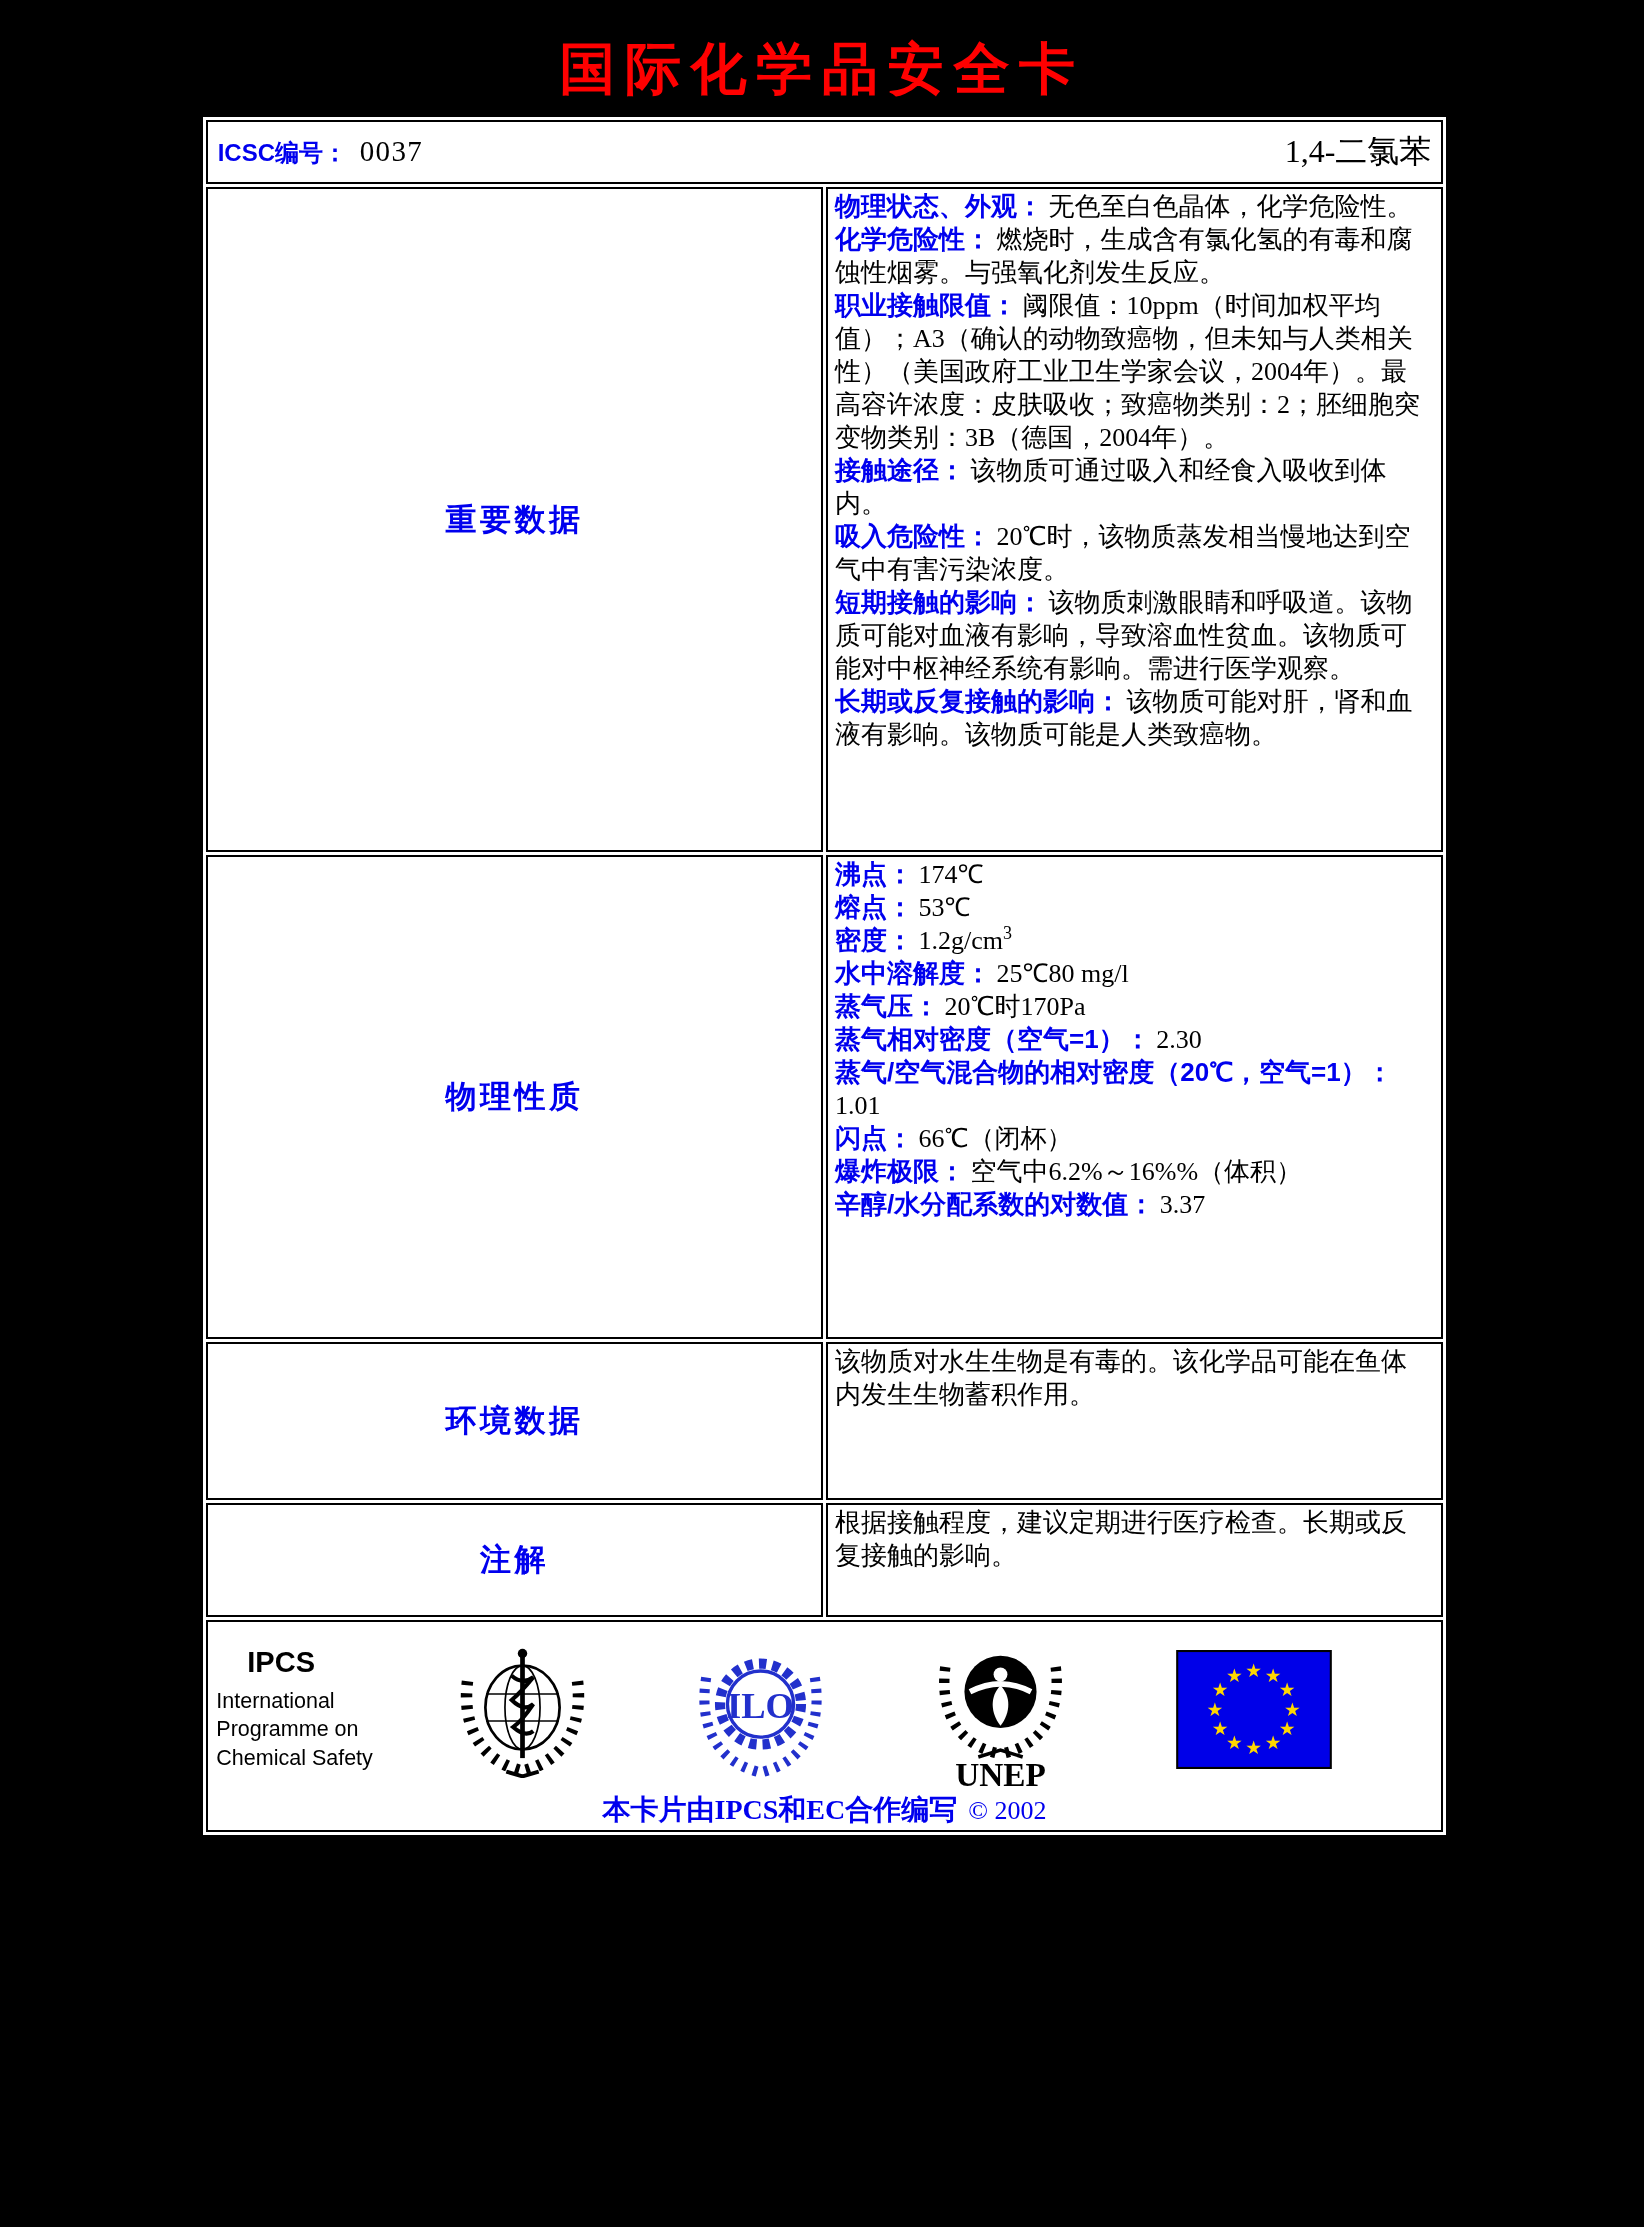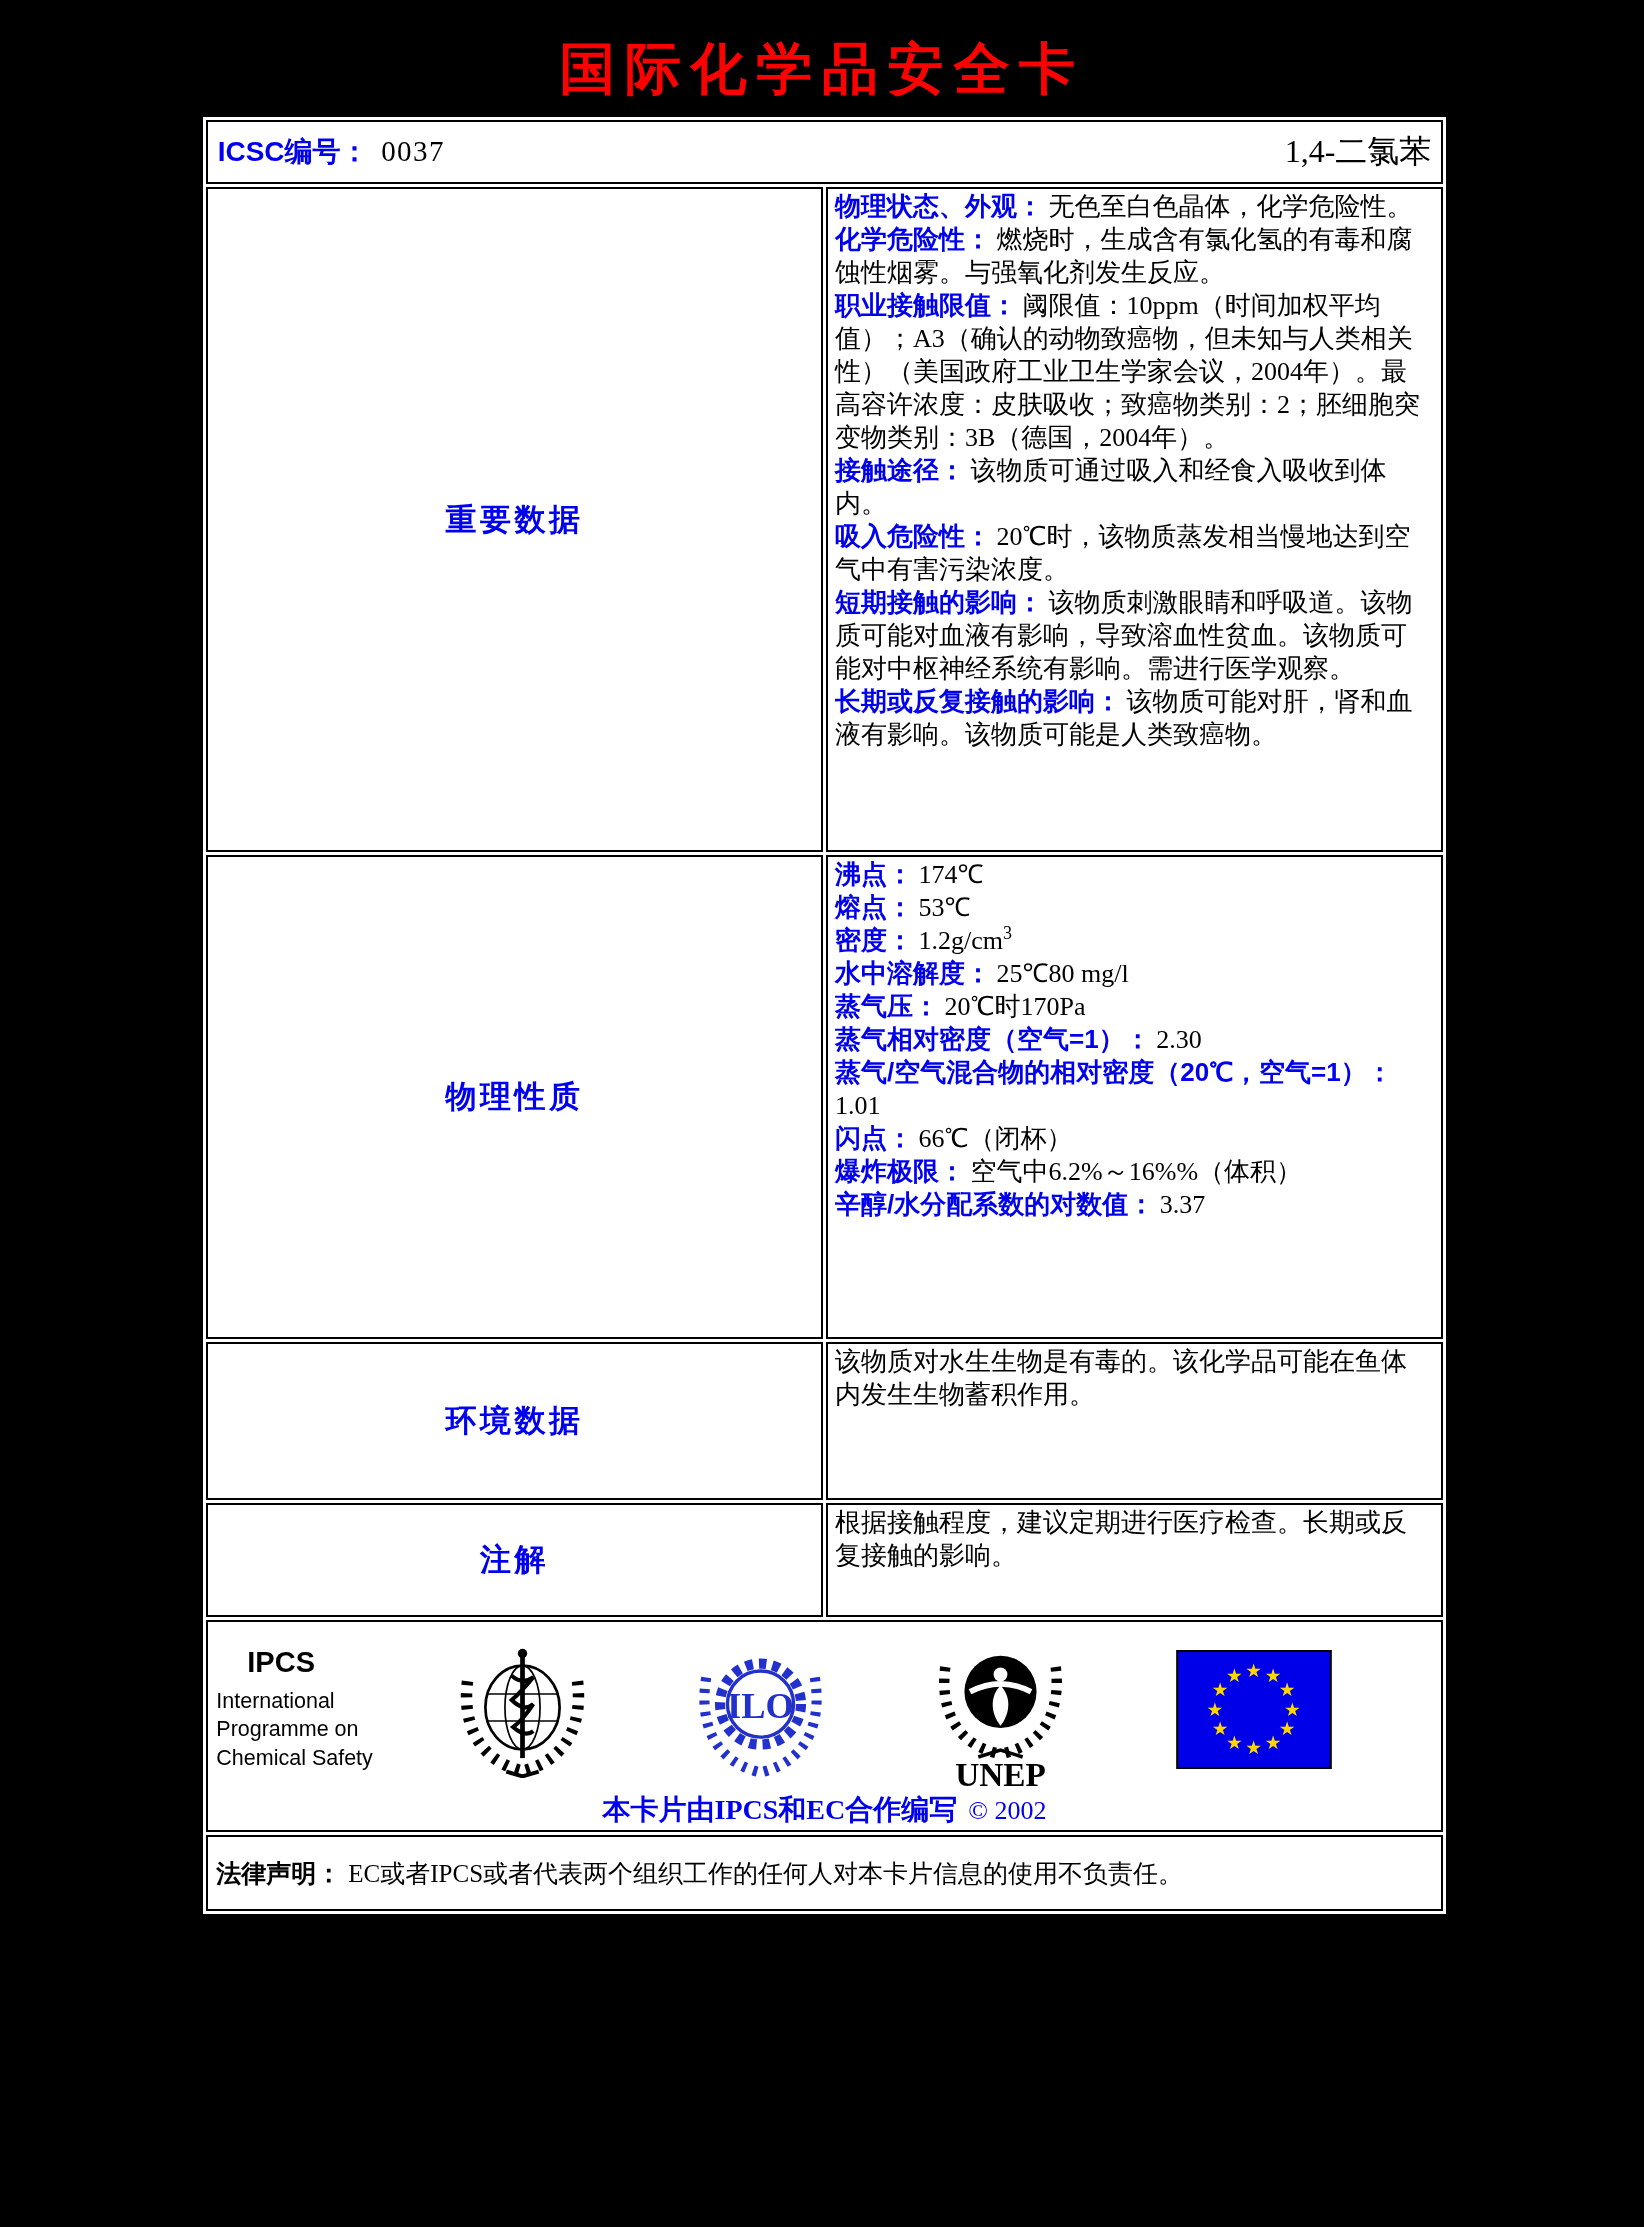--- a/index.html
+++ b/index.html
@@ -31,21 +31,21 @@
   .h-env{height:154px;}
   .h-notes{height:110px;}
   .h-add{height:40px;}
   .k{
     color:#0000ee;font-weight:bold;
     font-family:"Liberation Sans", sans-serif;
     margin-right:5.6px;
   }
   .icsc-cell{height:60px;vertical-align:middle;padding:0 9.7px;}
   .icsc-flex{display:flex;justify-content:space-between;align-items:center;}
-  .icsc-label{font-size:28px;}
+  .icsc-label{font-size:24px;}
   .icsc-num{font-size:29px;margin-left:7px;letter-spacing:1.4px;}
   .chem-name{font-size:32px;}
   .para{margin:0;}
   .prop{margin:0;}
   sup.cube{font-size:18px;line-height:0;}
   .logos-cell{height:185px;padding:5.6px 0 1.4px 0;vertical-align:top;}
   .logos-row{display:flex;align-items:center;}
   .ipcs-block{width:229px;padding-left:8.3px;font-family:"Liberation Sans", sans-serif;color:#000;}
   .ipcs-title{font-size:29px;font-weight:bold;margin-bottom:8.3px;margin-left:31px;}
   .ipcs-line{font-size:21.5px;line-height:28.5px;}
@@ -193,22 +193,17 @@
             </g>
           </svg>
         </div>
 
         <div class="credit-line">
           <span>本卡片由IPCS和EC合作编写</span><span class="copy">© 2002</span>
         </div>
       </td>
     </tr>
 
-    <tr>
-      <td class="legal-cell" colspan="2">
-        <span class="legal-k">法律声明：</span><span>EC或者IPCS或者代表两个组织工作的任何人对本卡片信息的使用不负责任。</span>
-      </td>
-    </tr>
   </tbody>
     </table>
 
 </div>
 
 
 </body></html>

